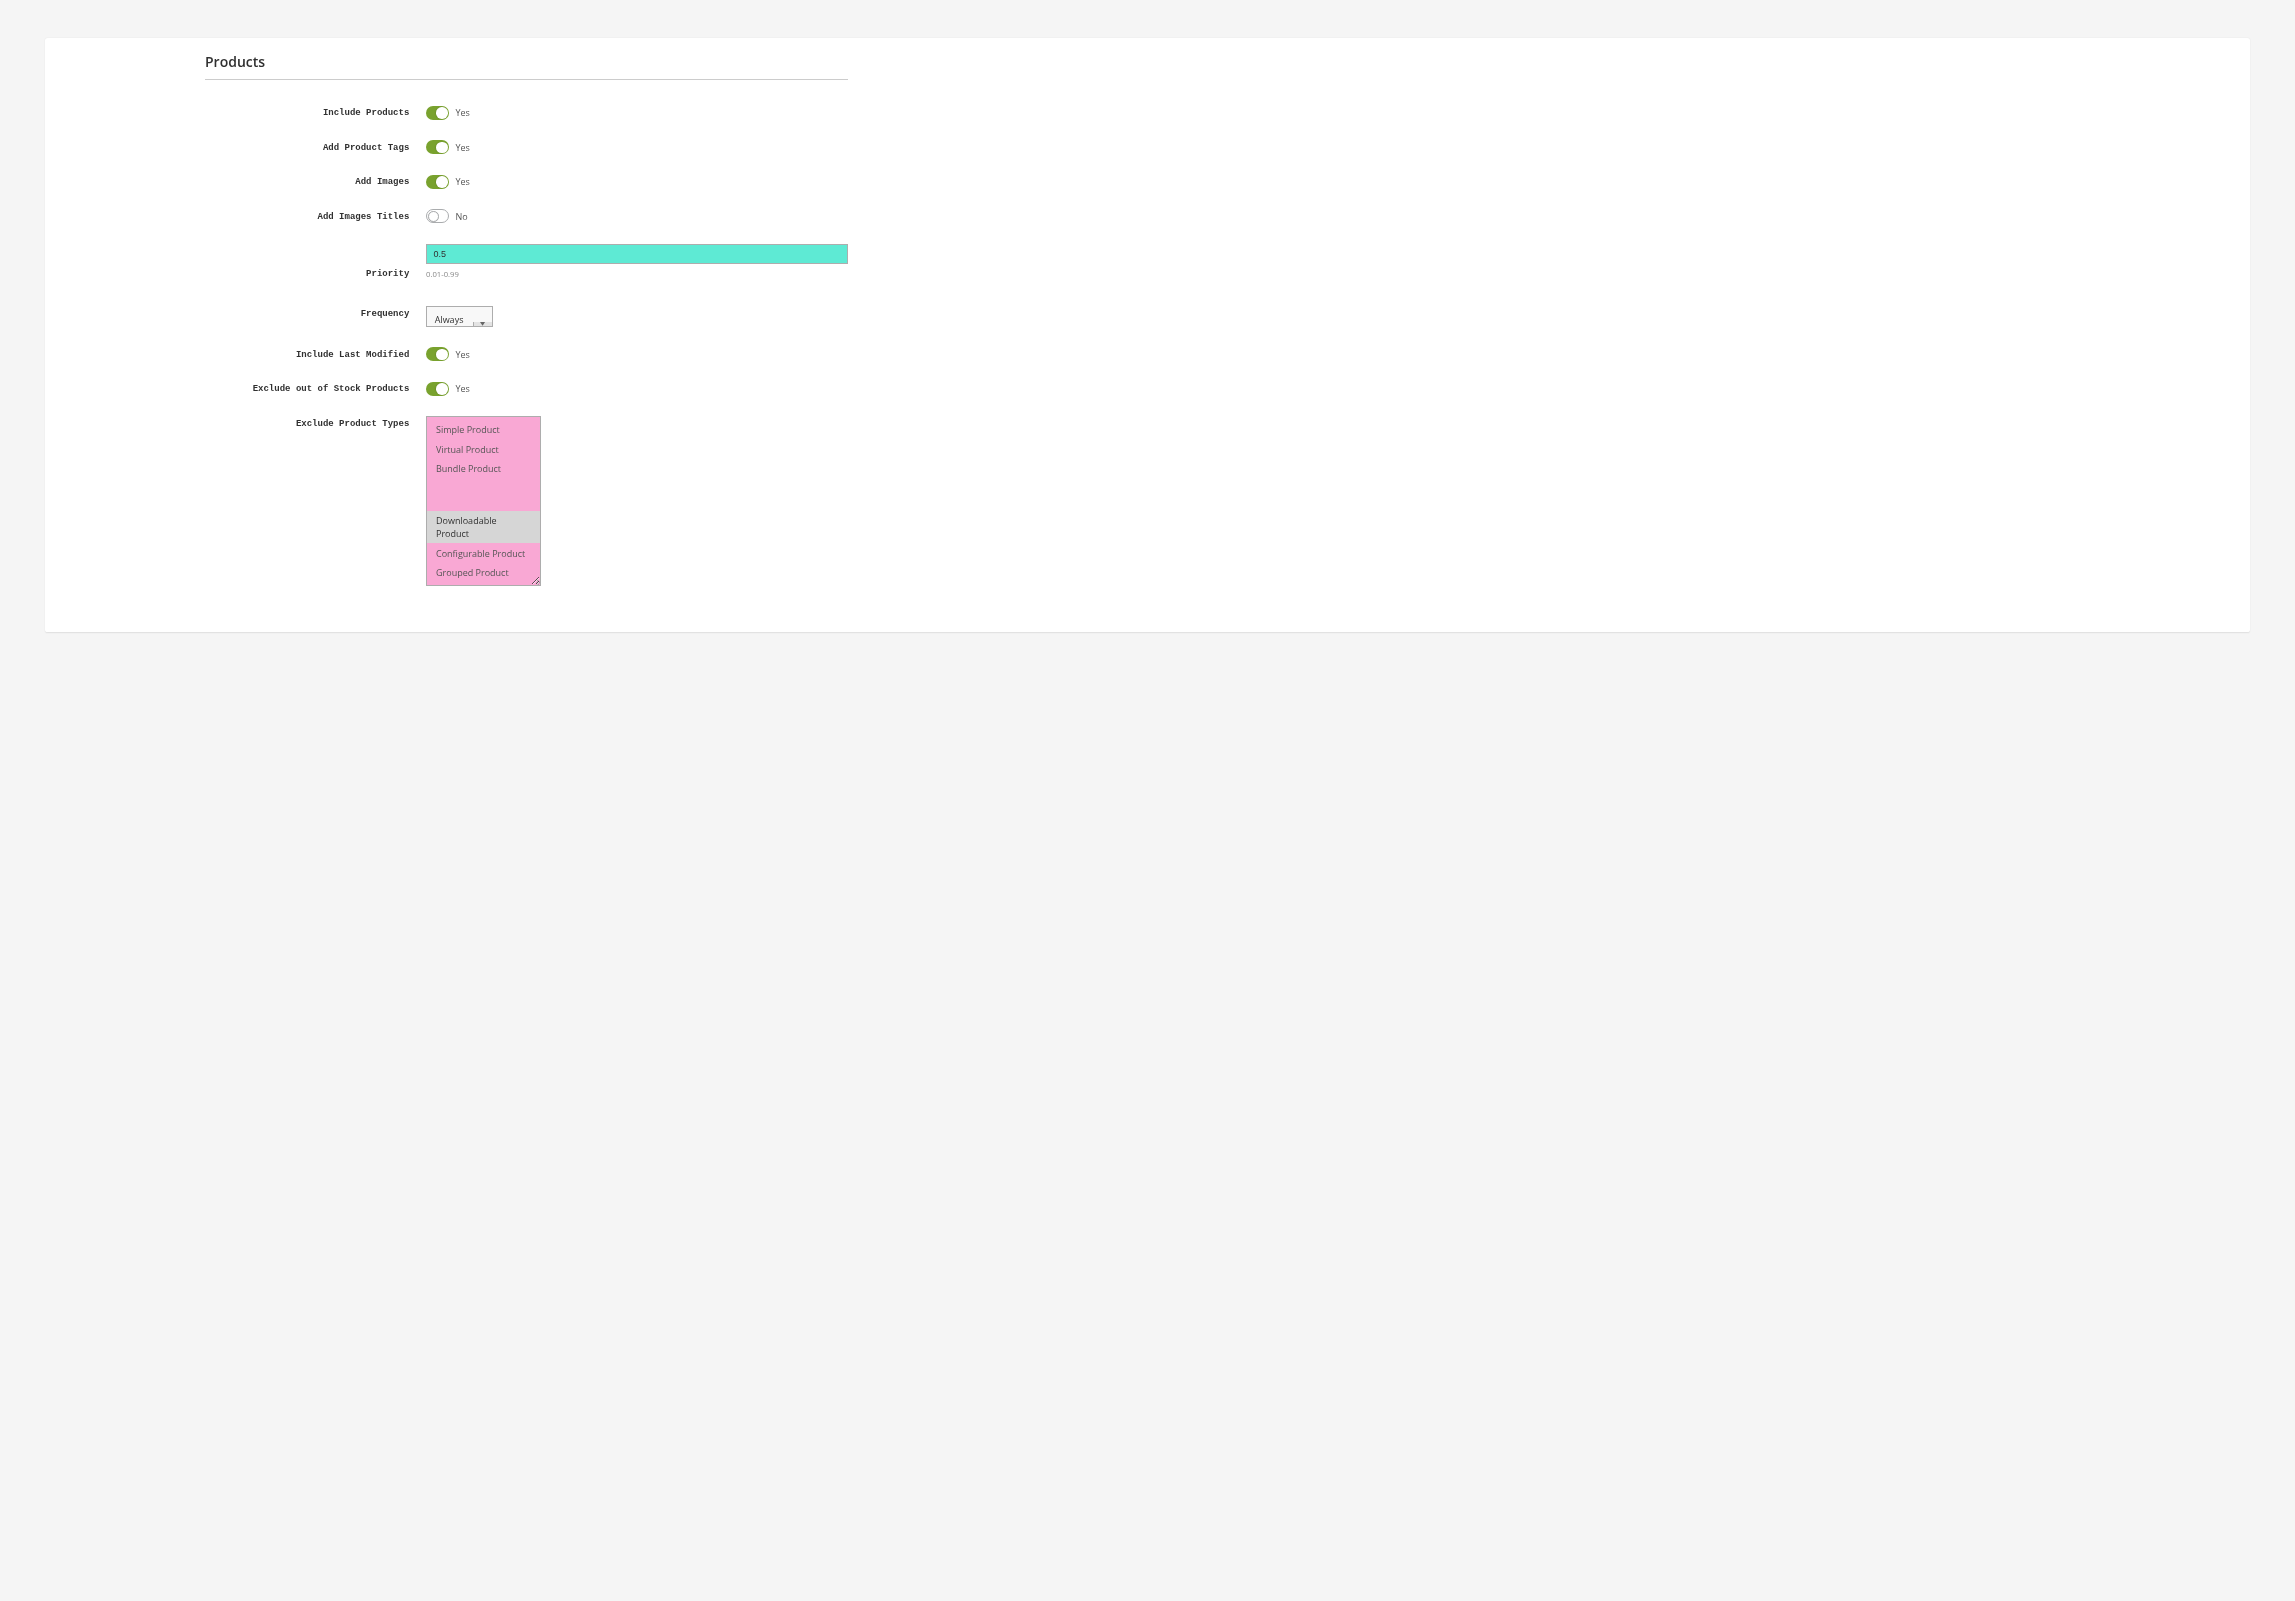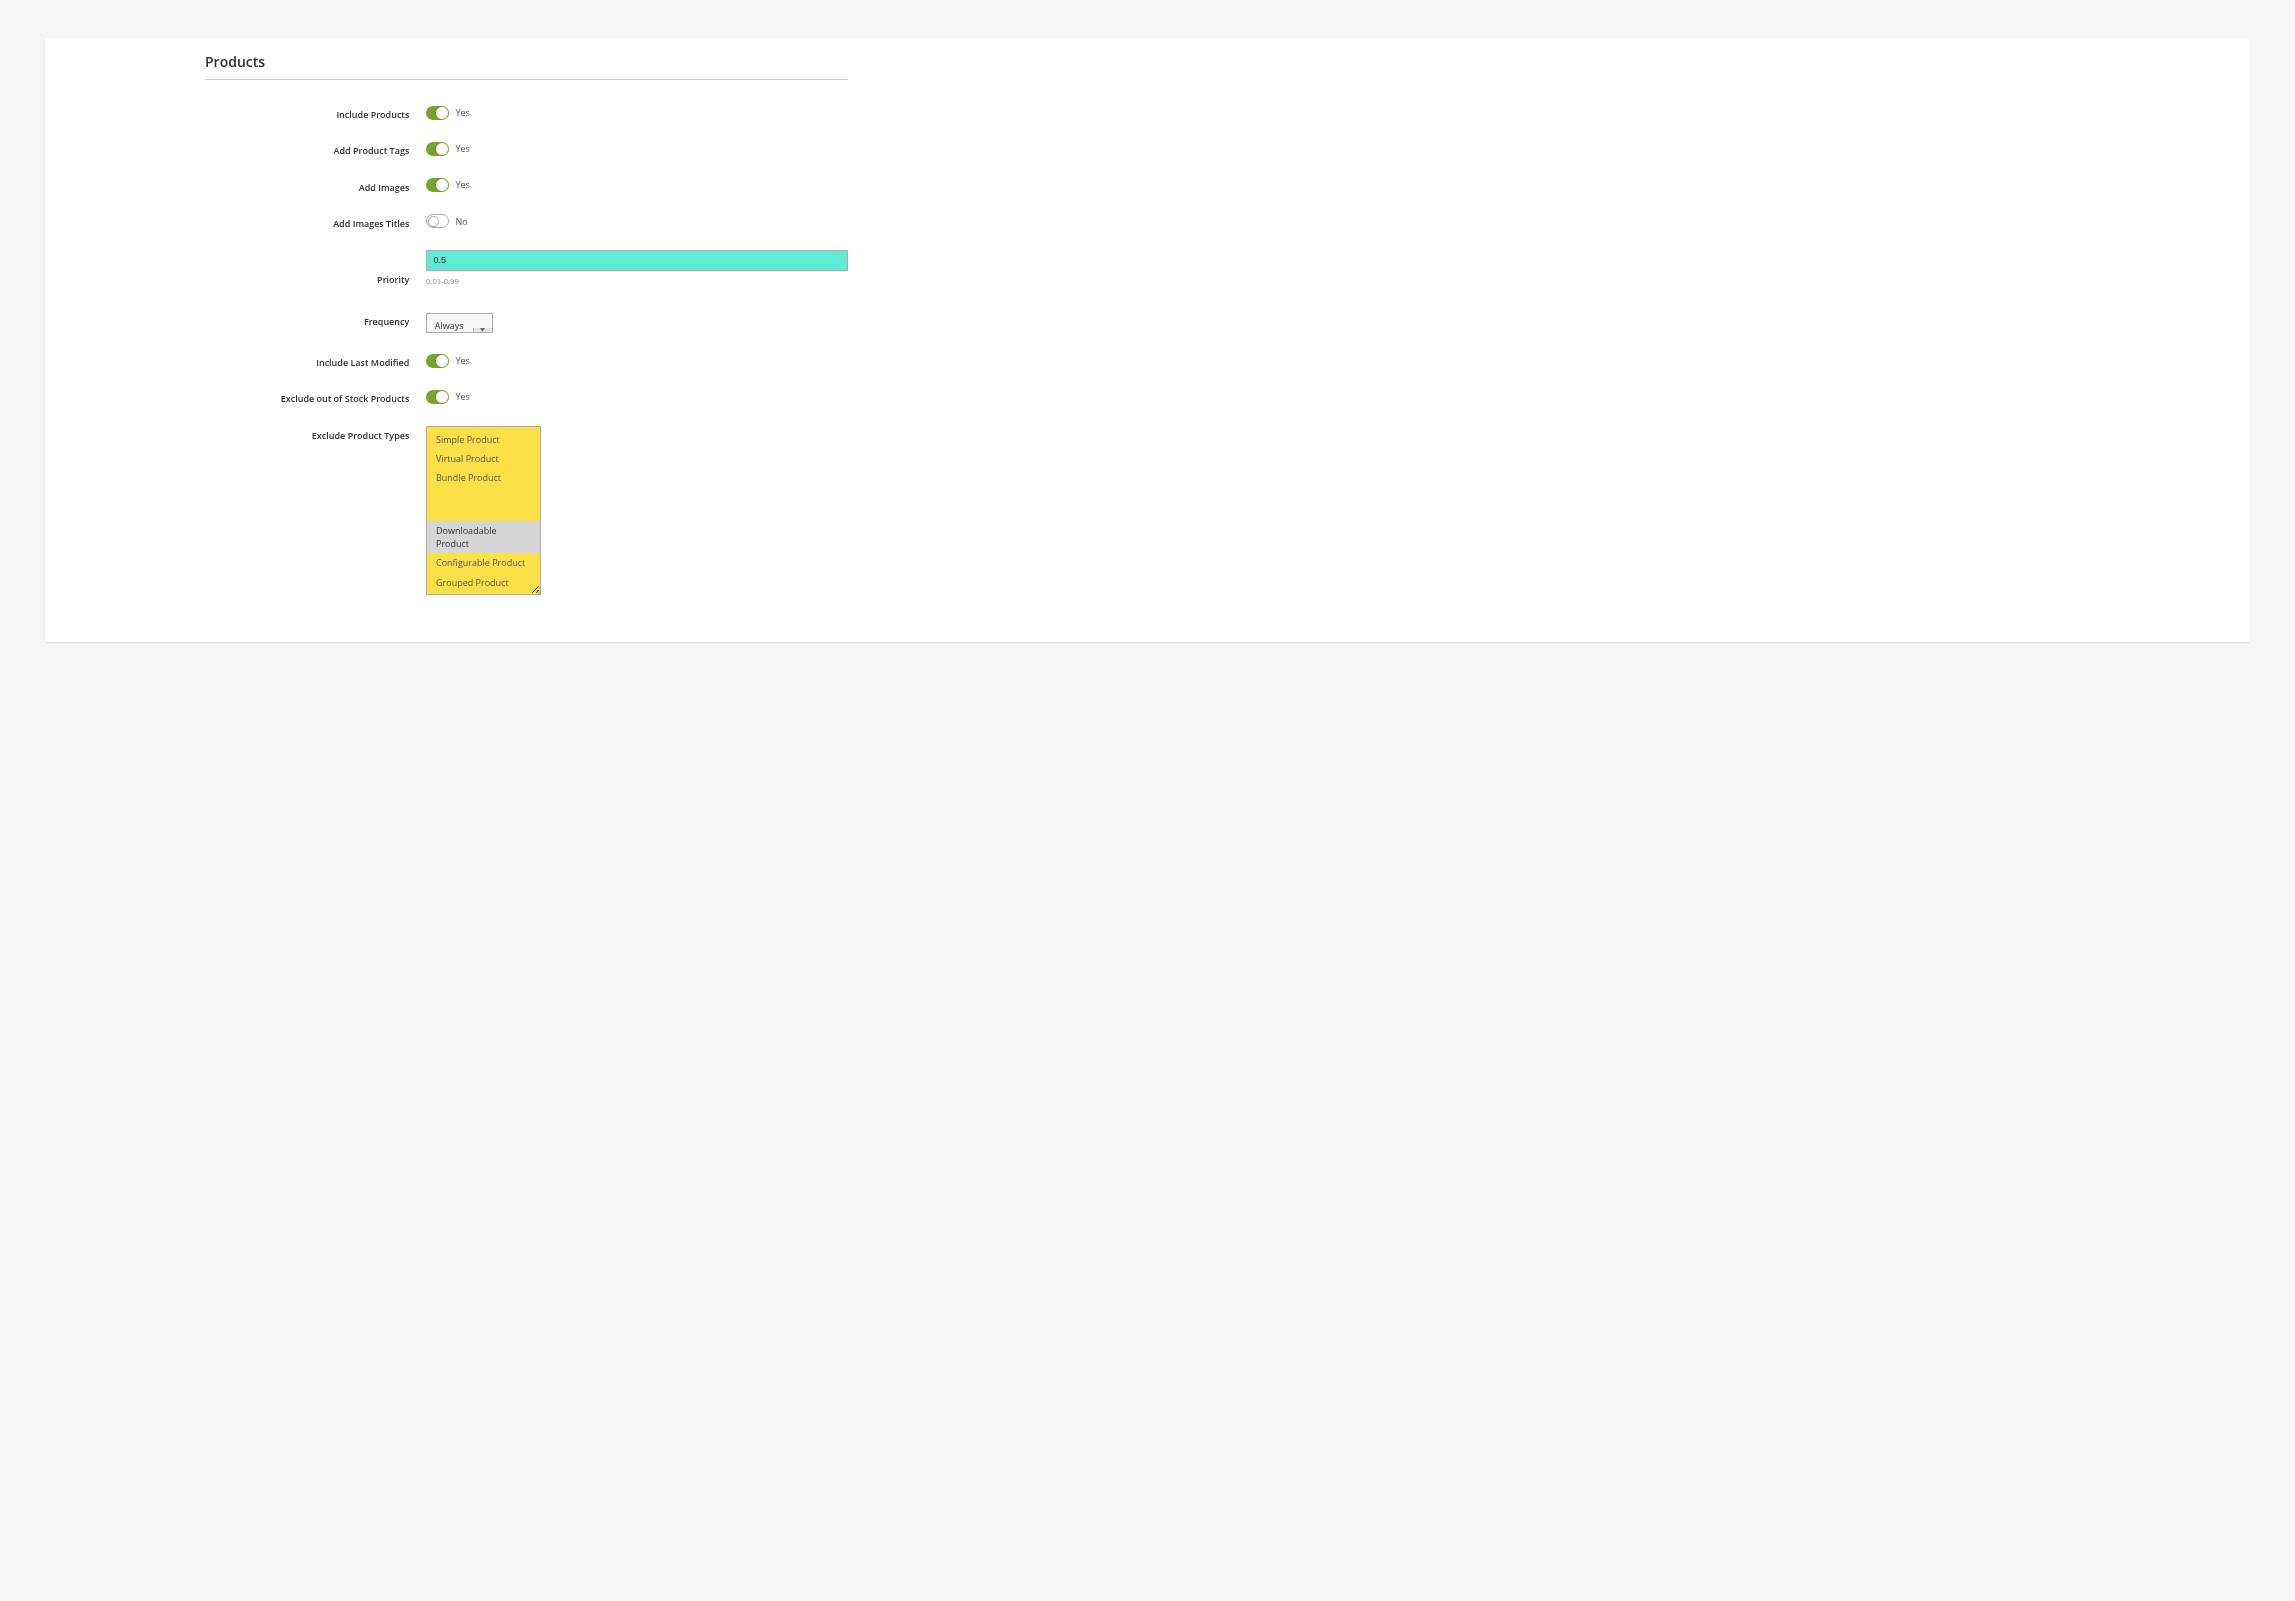--- a/index.html
+++ b/index.html
@@ -50,20 +50,21 @@
 }
 
 .label-col {
   width: 221px;
   text-align: right;
   padding-right: 16.7px;
   padding-top: 2.6px;
   font-size: 9px;
   font-weight: 600;
   color: #303030;
+  font-family: Liberation Mono, monospace;
 }
 
 .control-col {
   flex: 1;
   position: relative;
 }
 
 
 .toggle-wrap {
   display: flex;
@@ -168,21 +169,21 @@
 .select-btn svg {
   width: 5.1px;
   height: 3.8px;
   fill: #666;
 }
 
 
 .multiselect {
   width: 115px;
   border: 0.6px solid #adadad;
-  background: #fde047;
+  background: #f9a8d4;
   padding: 2.6px 0;
   position: relative;
   resize: both;
   overflow: hidden;
   min-height: 112px;
 }
 
 .multiselect-option {
   padding: 3.2px 9px;
   font-size: 9px;

